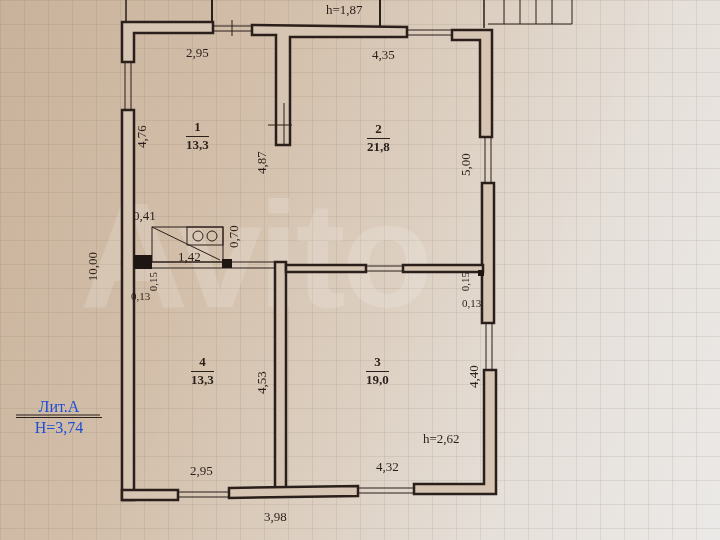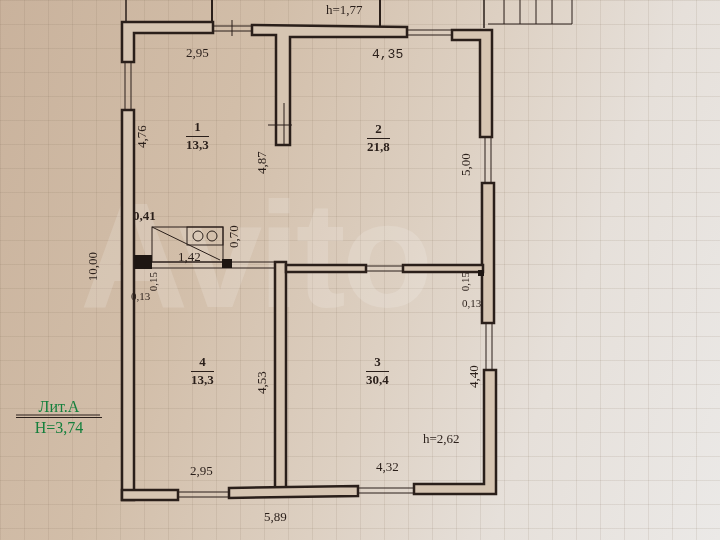--- a/index.html
+++ b/index.html
@@ -15,21 +15,21 @@
       linear-gradient(to bottom, rgba(120,100,80,0.12) 1px, transparent 1px);
     background-size: 24px 24px;
   }
   svg.plan { position:absolute; left:0; top:0; }
   .lbl { position:absolute; color:#2a1f1a; font-size:13px; white-space:nowrap; line-height:1; }
   .lbl.small { font-size:11px; }
   .lbl.v { transform: rotate(-90deg); transform-origin: center center; }
   .room { position:absolute; text-align:center; color:#2a1f1a; font-weight:bold; font-size:13px; line-height:1.15; }
   .room .num { display:block; border-bottom:1.2px solid #2a1f1a; padding:0 4px 1px; }
   .room .area { display:block; padding-top:1px; }
-  .lit { position:absolute; left:16px; top:397px; width:86px; text-align:center; color:#15803d; font-size:16px; line-height:1.2; }
+  .lit { position:absolute; left:16px; top:397px; width:86px; text-align:center; color:#1d4ed8; font-size:16px; line-height:1.2; }
   .lit .t { display:block; border-bottom:1.2px solid #2a1f1a; padding-bottom:1px; }
   .watermark {
     position:absolute; left:80px; top:180px; font-family:"Liberation Sans", sans-serif;
     font-size:150px; font-weight:bold; color:rgba(255,255,255,0.16); letter-spacing:-4px; line-height:1;
   }
 </style>
 </head>
 <body>
 
 <div class="grid"></div>
@@ -111,45 +111,45 @@
 <div class="room" style="left:186px;top:120px;">
   <span class="num">1</span>
   <span class="area">13,3</span>
 </div>
 <div class="room" style="left:367px;top:122px;">
   <span class="num">2</span>
   <span class="area">21,8</span>
 </div>
 <div class="room" style="left:366px;top:355px;">
   <span class="num">3</span>
-  <span class="area">30,4</span>
+  <span class="area">19,0</span>
 </div>
 <div class="room" style="left:191px;top:355px;">
   <span class="num">4</span>
   <span class="area">13,3</span>
 </div>
 
 <div class="lbl" style="left:186px;top:46px;">2,95</div>
-<div class="lbl" style="left:372px;top:48px;font-family:Liberation Mono, monospace;">4,35</div>
+<div class="lbl" style="left:372px;top:48px;">4,35</div>
 <div class="lbl v" style="left:130px;top:130px;">4,76</div>
 <div class="lbl v" style="left:250px;top:156px;">4,87</div>
 <div class="lbl v" style="left:454px;top:158px;">5,00</div>
 <div class="lbl v" style="left:78px;top:260px;">10,00</div>
-<div class="lbl" style="left:133px;top:209px;font-weight:bold;">0,41</div>
+<div class="lbl" style="left:133px;top:209px;">0,41</div>
 <div class="lbl" style="left:178px;top:209px;margin-top:41px;">1,42</div>
 <div class="lbl v" style="left:222px;top:230px;">0,70</div>
 <div class="lbl small v" style="left:144px;top:276px;">0,15</div>
 <div class="lbl small" style="left:131px;top:291px;">0,13</div>
 <div class="lbl small v" style="left:456px;top:276px;">0,15</div>
 <div class="lbl small" style="left:462px;top:298px;">0,13</div>
 <div class="lbl v" style="left:250px;top:376px;">4,53</div>
 <div class="lbl v" style="left:462px;top:370px;">4,40</div>
 <div class="lbl" style="left:190px;top:464px;">2,95</div>
 <div class="lbl" style="left:376px;top:460px;text-align:right;">4,32</div>
-<div class="lbl" style="left:264px;top:510px;">5,89</div>
+<div class="lbl" style="left:264px;top:510px;">3,98</div>
 
-<div class="lbl" style="left:326px;top:3px;">h=1,77</div>
+<div class="lbl" style="left:326px;top:3px;">h=1,87</div>
 <div class="lbl" style="left:423px;top:432px;">h=2,62</div>
 
 <div class="lit">
   <span class="t">Лит.А</span>
   <span>H=3,74</span>
 </div>
 
 </body></html>

